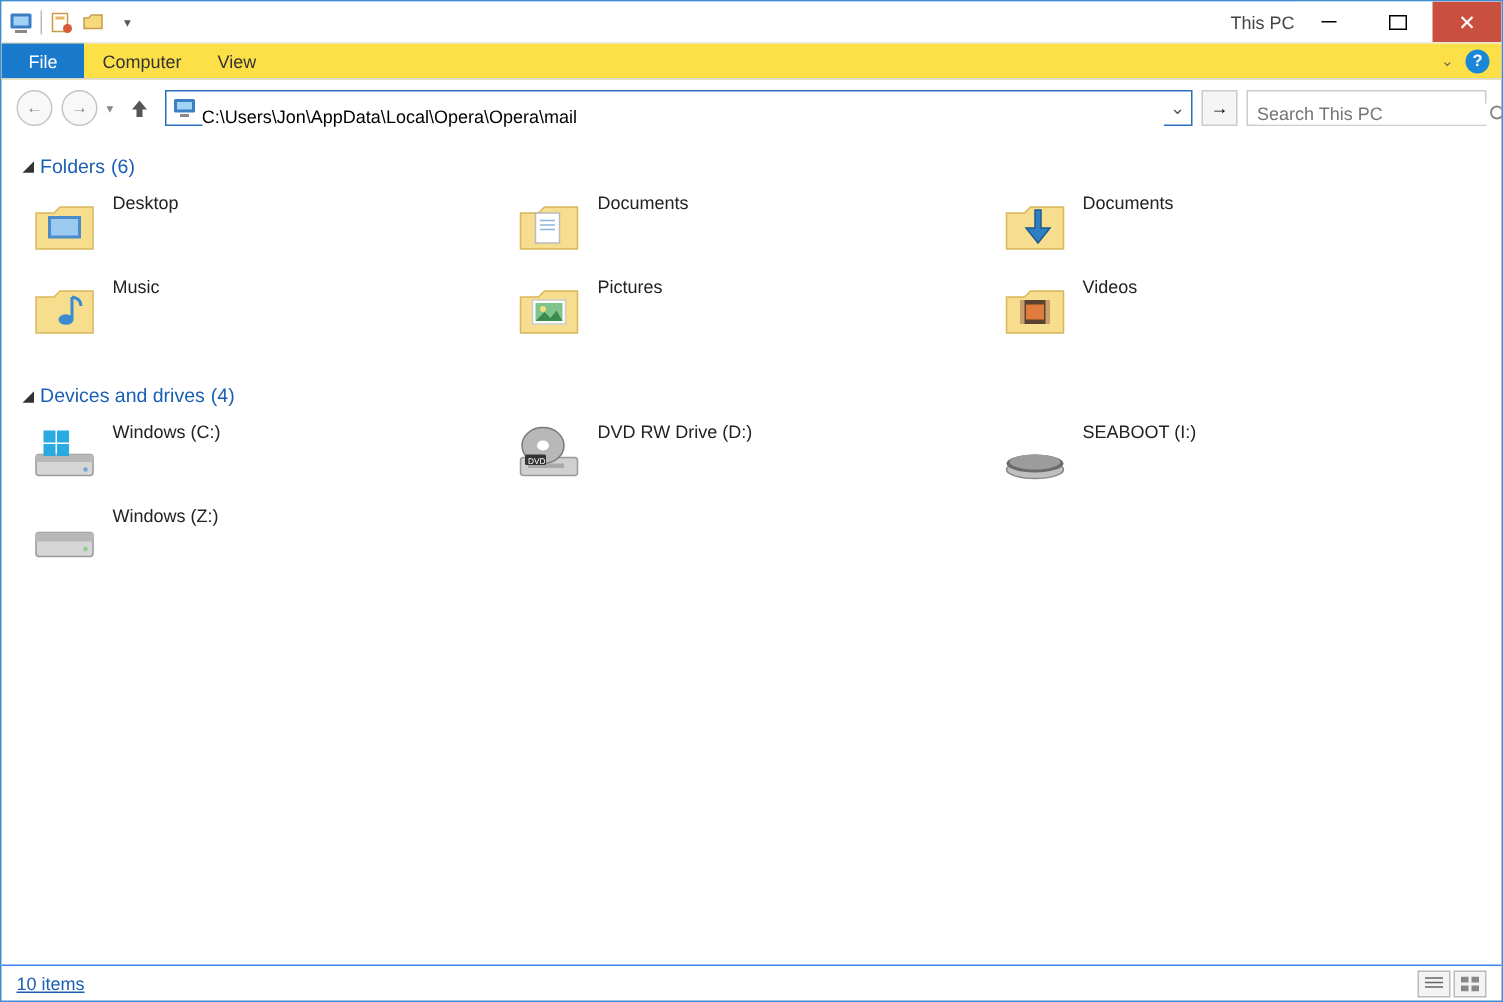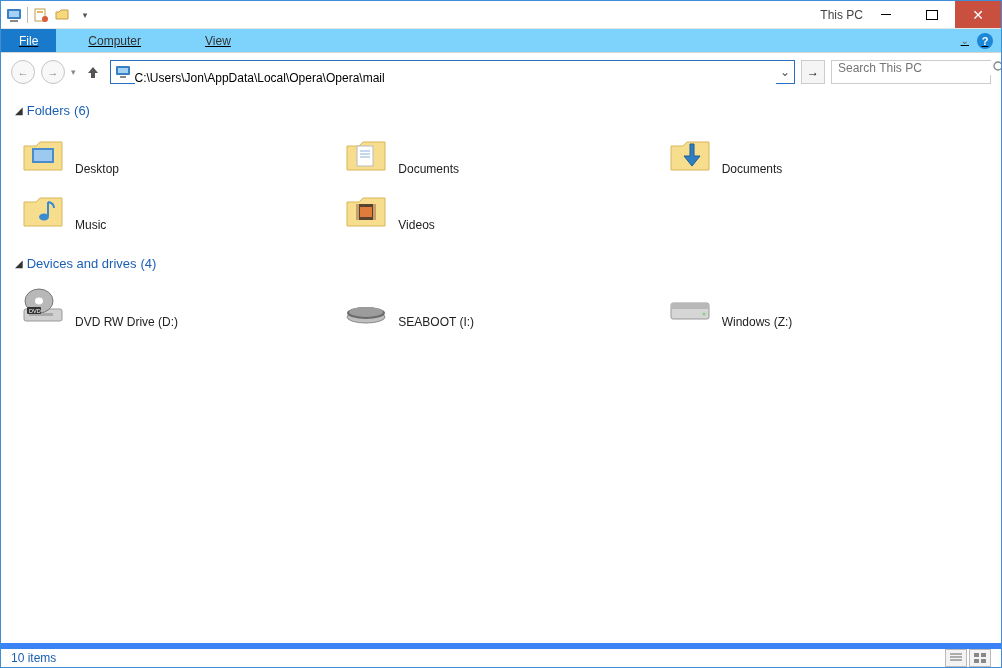--- a/index.html
+++ b/index.html
@@ -9,46 +9,46 @@
 .titlebar { height:28px; background:#fff; display:flex; align-items:center; border-bottom:1px solid #e5e5e5;}
 .qat { display:flex; align-items:center; padding-left:4px; gap:4px;}
 .qat .qicon { width:18px; height:18px; display:flex; align-items:center; justify-content:center;}
 .title-center { flex:1; text-align:right; font-size:12px; color:#444;}
 .win-controls { display:flex; height:100%;}
 .win-btn { width:46px; display:flex; align-items:center; justify-content:center; background:#fff;}
 .win-btn.min::before{content:""; width:10px; border-top:1px solid #000;}
 .win-btn.max::before{content:""; width:10px; height:8px; border:1px solid #000;}
 .win-btn.close{ background:#c94f3e; color:#fff; font-size:14px;}
 
-.ribbon { height:24px; display:flex; align-items:stretch; border-bottom:1px solid #d5d5d5; background:#7dd3fc;text-decoration:underline;}
+.ribbon { height:24px; display:flex; align-items:stretch; border-bottom:1px solid #d5d5d5; background:#fde047;}
 .file-tab{ background:#1979ca; color:#fff; padding:0 18px; display:flex; align-items:center; font-size:12px;}
-.tab{ padding:0 32px; display:flex; align-items:center; color:#333;}
+.tab{ padding:0 12px; display:flex; align-items:center; color:#333;}
 .ribbon-right{ margin-left:auto; display:flex; align-items:center; padding-right:8px; gap:8px;}
 .help-c{ width:16px; height:16px; border-radius:50%; background:#1a87d8; color:#fff; display:flex; align-items:center; justify-content:center; font-size:11px; font-weight:bold;}
 
 .navrow{ height:38px; display:flex; align-items:center; padding:0 10px; gap:6px;}
 .navbtn{ width:24px; height:24px; border:1px solid #c5c5c5; border-radius:50%; display:flex; align-items:center; justify-content:center; color:#888; font-size:11px; background:#f8f8f8;}
 .up-btn{ width:22px; height:22px; display:flex; align-items:center; justify-content:center; color:#555;}
 .addr-wrap{ flex:1; height:24px; border:1px solid #2a6fbd; display:flex; align-items:center; background:#fff;}
 .addr-icon{ width:18px; height:18px; margin:0 3px; display:flex; align-items:center; justify-content:center;}
 .addr-input{ flex:1; border:none; outline:none; font-family:Liberation Sans, sans-serif; font-size:12px; height:100%; padding:0;margin-top:12px;}
 .addr-dd{ width:18px; text-align:center; color:#555;}
 .go-btn{ width:24px; height:24px; border:1px solid #ccc; display:flex; align-items:center; justify-content:center; background:#f5f5f5;}
-.search-wrap{ width:160px; height:24px; border:1px solid #ccc; display:flex; align-items:flex-start; padding:0 6px;}
+.search-wrap{ width:160px; height:24px; border:1px solid #ccc; display:flex; align-items:flex-end; padding:0 6px;}
 .search-input{ flex:1; border:none; outline:none; font-family:inherit; font-size:12px; color:#888;}
 
 .content{ flex:1; padding:6px 14px 0 14px; overflow:auto;}
 .group-header{ display:flex; align-items:center; font-size:13px; color:#1a5fb4; padding:6px 0 4px 0; gap:4px;}
 .group-header .arrow{ color:#333; font-size:10px;}
 .items-grid{ display:grid; grid-template-columns: repeat(3, 1fr); gap:8px 10px; padding:6px 6px 18px 6px;}
-.item{ display:flex; align-items:flex-end; gap:10px; height:48px;}
+.item{ display:flex; align-items:flex-start; gap:10px; height:48px;}
 .item .iwrap{ width:44px; height:44px; display:flex; align-items:center; justify-content:center;}
 .item-label{ font-size:12px; color:#222;}
 
-.statusbar{ height:24px; border-top:6px solid #3b82f6; display:flex; align-items:center; padding:0 10px; font-size:12px; color:#1a5fb4;}
+.statusbar{ height:24px; border-top:1px solid #3b82f6; display:flex; align-items:center; padding:0 10px; font-size:12px; color:#1a5fb4;text-decoration:underline;}
 .view-btns{ margin-left:auto; display:flex; gap:2px;}
 .view-btn{ width:22px; height:18px; border:1px solid #bbb; background:#f3f3f3; display:flex; align-items:center; justify-content:center;}
 
 svg{display:block}
 </style>
 </head>
 <body>
 
 <div class="titlebar">
   <div class="qat">
@@ -171,36 +171,64 @@
             <ellipse cx="22" cy="27" rx="5" ry="3.5" fill="#3a8bd0"></ellipse>
             <path d="M26 12 Q32 13 32 18" stroke="#3a8bd0" stroke-width="2" fill="none"></path>
           </svg>
       </span>
       <span class="item-label">Music</span>
     </div>
     <div class="item">
       <span class="iwrap">
         <svg width="42" height="40">
             <path d="M2 12 L14 12 L18 8 L40 8 L40 36 L2 36 Z" fill="#f7dd8e" stroke="#d9b75a"></path>
+            <rect x="10" y="14" width="22" height="16" fill="#fff" stroke="#ccc"></rect>
+            <rect x="12" y="16" width="18" height="12" fill="#7fc58b"></rect>
+            <circle cx="17" cy="20" r="2" fill="#f4e07a"></circle>
+            <path d="M12 28 L18 22 L22 26 L26 21 L30 28 Z" fill="#3c8a4e"></path>
+          </svg>
+      </span>
+      <span class="item-label">Pictures</span>
+    </div>
+    <div class="item">
+      <span class="iwrap">
+        <svg width="42" height="40">
+            <path d="M2 12 L14 12 L18 8 L40 8 L40 36 L2 36 Z" fill="#f7dd8e" stroke="#d9b75a"></path>
             <rect x="11" y="14" width="20" height="16" fill="#5a4230"></rect>
             <rect x="11" y="14" width="3" height="16" fill="#c9a06a"></rect>
             <rect x="28" y="14" width="3" height="16" fill="#c9a06a"></rect>
             <rect x="15" y="17" width="12" height="10" fill="#e07c3a"></rect>
           </svg>
       </span>
       <span class="item-label">Videos</span>
     </div>
   </div>
 
   <div class="group-header">
     <span class="arrow">◢</span>
     <span>Devices and drives</span>
     <span>(4)</span>
   </div>
   <div class="items-grid">
+    <div class="item">
+      <span class="iwrap">
+        <svg width="44" height="40">
+            <rect x="3" y="20" width="38" height="14" rx="2" fill="#d6d6d6" stroke="#999"></rect>
+            <rect x="3" y="20" width="38" height="5" fill="#b8b8b8"></rect>
+            <circle cx="36" cy="30" r="1.5" fill="#6fa8dc"></circle>
+          <g transform="translate(8,4)">
+              <rect x="0" y="0" width="8" height="8" fill="#29abe2"></rect>
+              <rect x="9" y="0" width="8" height="8" fill="#29abe2"></rect>
+              <rect x="0" y="9" width="8" height="8" fill="#29abe2"></rect>
+              <rect x="9" y="9" width="8" height="8" fill="#29abe2"></rect>
+            </g>
+        </svg>
+      </span>
+      <span class="item-label">Windows (C:)</span>
+    </div>
     <div class="item">
       <span class="iwrap">
         <svg width="44" height="40">
             <rect x="3" y="22" width="38" height="12" rx="2" fill="#d0d0d0" stroke="#999"></rect>
             <rect x="8" y="26" width="24" height="3" fill="#aaa"></rect>
             <ellipse cx="18" cy="14" rx="14" ry="12" fill="#b8b8b8" stroke="#777"></ellipse>
             <ellipse cx="18" cy="14" rx="4" ry="3.4" fill="#fff"></ellipse>
             <rect x="6" y="20" width="14" height="7" rx="1" fill="#333"></rect>
             <text x="8" y="26" font-size="5.5" fill="#fff" font-family="Arial">DVD</text>
           </svg>

